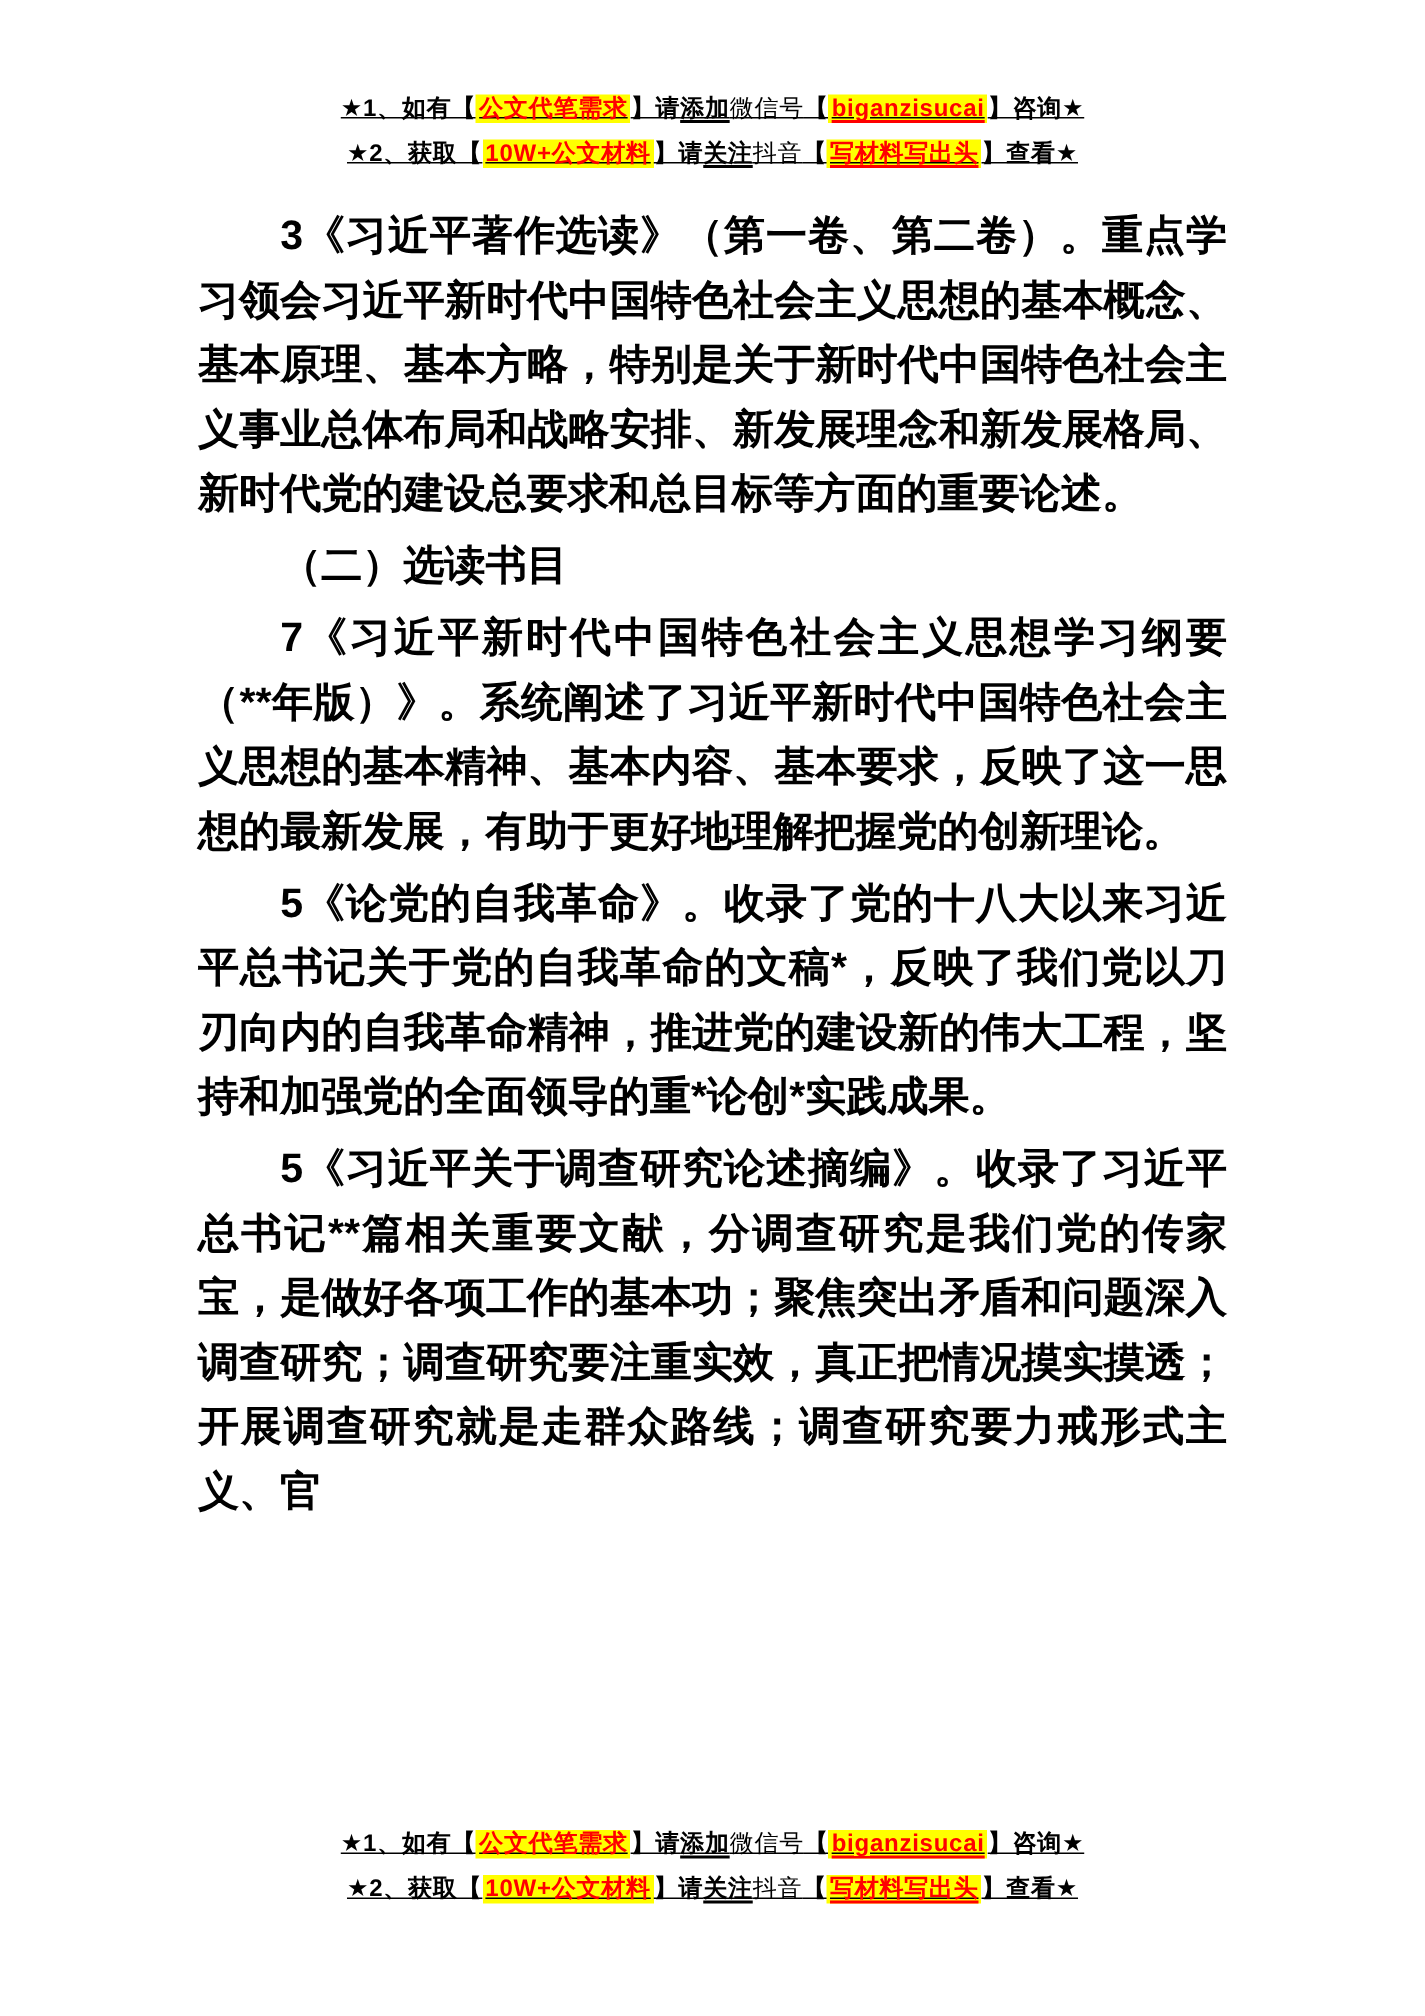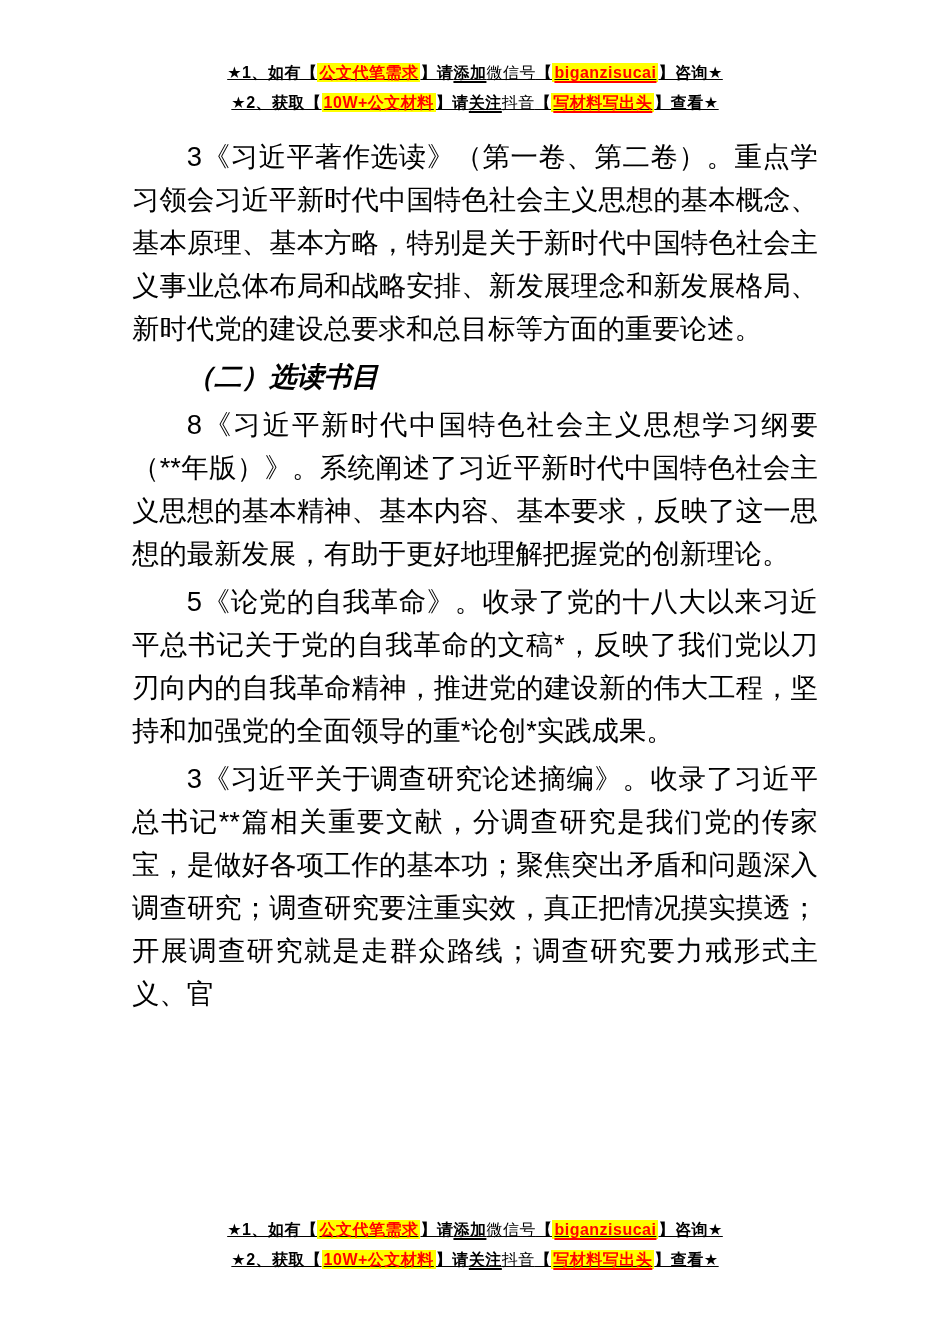--- a/index.html
+++ b/index.html
@@ -51,51 +51,50 @@
     margin: 17px 132px 0 132px;
     width: 686px;
     font-size: 27.4px;
     line-height: 43px;
     text-align: justify;
     text-justify: inter-ideograph;
   }
   .para {
     margin: 0 0 5px 0;
     text-indent: 2em;
-    font-weight: 400;
+    font-weight: 700;
   }
   .section-heading {
     margin: 0 0 5px 0;
     text-indent: 2em;
     font-size: 27.4px;
     line-height: 43px;
     font-weight: 700;
-    font-style: italic;
   }
 </style>
 </head>
 <body>
 
 <div class="page">
 
   <div class="notice notice-header">
     <div class="notice-line">
       <span class="seg">★1、如有【</span><span class="seg-hl">公文代笔需求</span><span class="seg">】请</span><span class="seg seg-u">添加</span><span class="seg seg-reg">微信号</span><span class="seg">【</span><span class="seg-hl seg-u">biganzisucai</span><span class="seg">】咨询★</span>
     </div>
     <div class="notice-line">
       <span class="seg">★2、获取【</span><span class="seg-hl">10W+公文材料</span><span class="seg">】请</span><span class="seg seg-u">关注</span><span class="seg seg-reg">抖音</span><span class="seg">【</span><span class="seg-hl seg-u">写材料写出头</span><span class="seg">】查看★</span>
     </div>
   </div>
 
   <div class="doc-body">
     <p class="para">3《习近平著作选读》（第一卷、第二卷）。重点学习领会习近平新时代中国特色社会主义思想的基本概念、基本原理、基本方略，特别是关于新时代中国特色社会主义事业总体布局和战略安排、新发展理念和新发展格局、新时代党的建设总要求和总目标等方面的重要论述。</p>
     <h3 class="section-heading">（二）选读书目</h3>
-    <p class="para">8《习近平新时代中国特色社会主义思想学习纲要（**年版）》。系统阐述了习近平新时代中国特色社会主义思想的基本精神、基本内容、基本要求，反映了这一思想的最新发展，有助于更好地理解把握党的创新理论。</p>
+    <p class="para">7《习近平新时代中国特色社会主义思想学习纲要（**年版）》。系统阐述了习近平新时代中国特色社会主义思想的基本精神、基本内容、基本要求，反映了这一思想的最新发展，有助于更好地理解把握党的创新理论。</p>
     <p class="para">5《论党的自我革命》。收录了党的十八大以来习近平总书记关于党的自我革命的文稿*，反映了我们党以刀刃向内的自我革命精神，推进党的建设新的伟大工程，坚持和加强党的全面领导的重*论创*实践成果。</p>
-    <p class="para">3《习近平关于调查研究论述摘编》。收录了习近平总书记**篇相关重要文献，分调查研究是我们党的传家宝，是做好各项工作的基本功；聚焦突出矛盾和问题深入调查研究；调查研究要注重实效，真正把情况摸实摸透；开展调查研究就是走群众路线；调查研究要力戒形式主义、官</p>
+    <p class="para">5《习近平关于调查研究论述摘编》。收录了习近平总书记**篇相关重要文献，分调查研究是我们党的传家宝，是做好各项工作的基本功；聚焦突出矛盾和问题深入调查研究；调查研究要注重实效，真正把情况摸实摸透；开展调查研究就是走群众路线；调查研究要力戒形式主义、官</p>
   </div>
 
   <div class="notice notice-footer">
     <div class="notice-line">
       <span class="seg">★1、如有【</span><span class="seg-hl">公文代笔需求</span><span class="seg">】请</span><span class="seg seg-u">添加</span><span class="seg seg-reg">微信号</span><span class="seg">【</span><span class="seg-hl seg-u">biganzisucai</span><span class="seg">】咨询★</span>
     </div>
     <div class="notice-line">
       <span class="seg">★2、获取【</span><span class="seg-hl">10W+公文材料</span><span class="seg">】请</span><span class="seg seg-u">关注</span><span class="seg seg-reg">抖音</span><span class="seg">【</span><span class="seg-hl seg-u">写材料写出头</span><span class="seg">】查看★</span>
     </div>
   </div>

